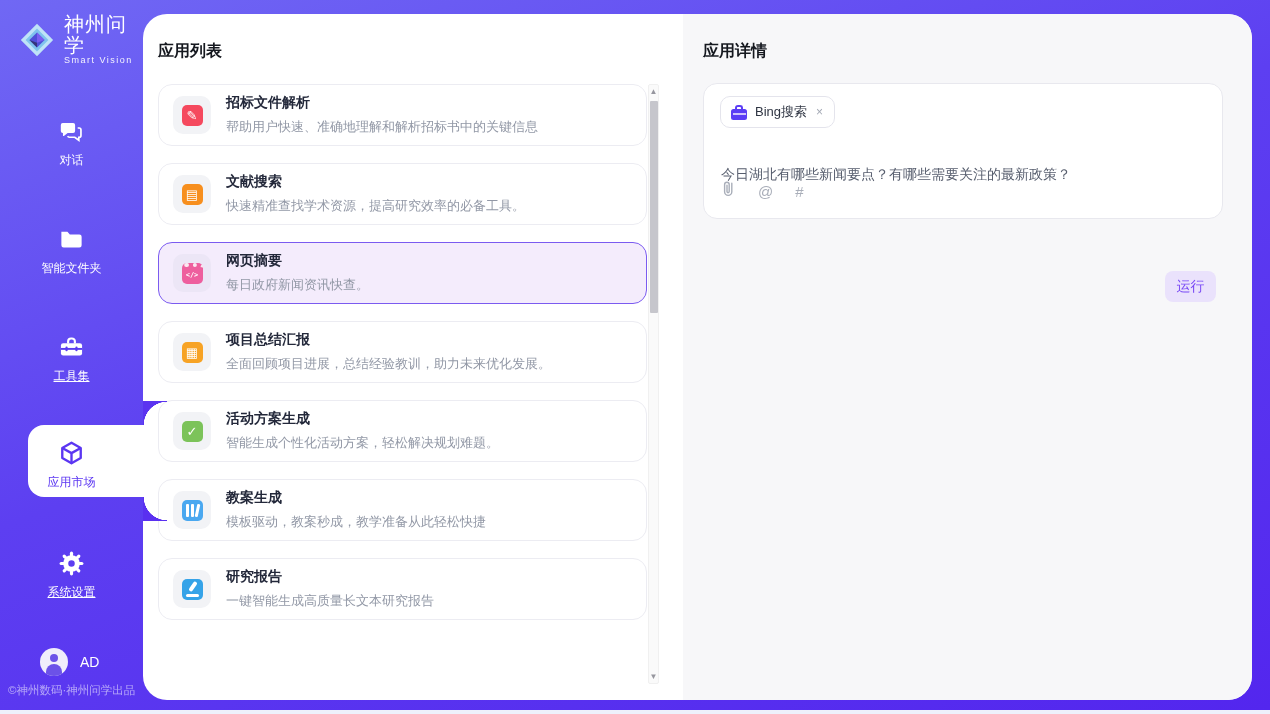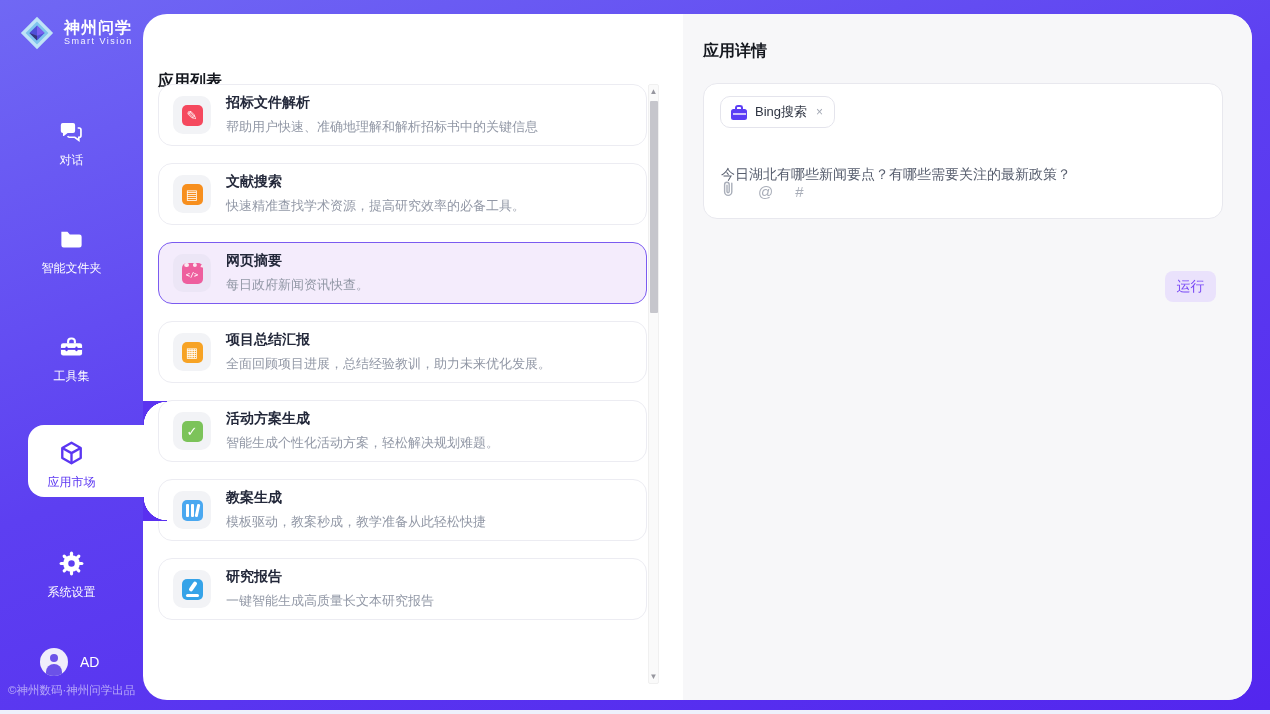--- a/index.html
+++ b/index.html
@@ -6,27 +6,27 @@
   html,body { width:1270px; height:714px; font-family:"Liberation Sans","DejaVu Sans",sans-serif; background:#eef0fb; overflow:hidden; }
 
   .app-shell { position:relative; width:1270px; height:710px;
     background:linear-gradient(160deg,#7068f4 0%, #5d3ff1 45%, #5326ee 100%); }
 
   
   .sidebar { position:absolute; left:0; top:0; width:143px; height:710px; }
   .brand { position:absolute; left:18px; top:14px; display:flex; align-items:center; gap:8px; }
   .brand-logo { width:38px; height:38px; }
   .brand-text { color:#fff; line-height:1.05; }
-  .brand-name { font-size:16px; font-weight:bold; letter-spacing:1px; }
+  .brand-name { font-size:20px; font-weight:normal; letter-spacing:1px; }
   .brand-sub { font-size:9px; letter-spacing:1.5px; opacity:.92; }
 
   .nav-item { position:absolute; left:0; width:143px; height:76px; display:flex; flex-direction:column;
     align-items:center; justify-content:center; color:#fff; cursor:pointer; }
   .nav-item .nav-label { font-size:12px; margin-top:7px; }
-  .nav-item.u .nav-label { }
+  .nav-item.u .nav-label { text-decoration:underline; }
   .nav-icon { width:27px; height:27px; display:flex; align-items:center; justify-content:center; }
 
   .active-pill { position:absolute; left:28px; top:425px; width:115px; height:72px;
     background:#fff; border-radius:16px 0 0 16px; z-index:5; }
   .flare { position:absolute; left:143px; width:24px; height:24px; z-index:6; }
   .flare-top { top:401px; background:radial-gradient(circle 24px at 24px 24px, rgba(0,0,0,0) 23px, #5b33f0 23.5px); }
   .flare-bottom { top:497px; background:radial-gradient(circle 24px at 24px 0px, rgba(0,0,0,0) 23px, #5a30f0 23.5px); }
   .nav-item.active { z-index:7; color:#5b36f2; }
   .nav-item.active .nav-label { }
 
@@ -37,21 +37,21 @@
   .user-initials { color:#fff; font-size:14px; }
   .sidebar-footer { position:absolute; left:8px; top:683px; color:rgba(255,255,255,.55); font-size:11.5px; white-space:nowrap; }
 
   
   .main-card { position:absolute; left:143px; top:14px; width:1109px; height:686px;
     background:#fff; border-radius:24px; overflow:hidden; }
 
   
   .list-panel { position:absolute; left:0; top:0; width:540px; height:100%; }
   .panel-title { font-size:16px; font-weight:bold; color:#15181f; }
-  .list-panel .panel-title { position:absolute; left:15px; top:27px;margin-top:30px; }
+  .list-panel .panel-title { position:absolute; left:15px; top:27px; }
   .list-viewport { position:absolute; left:15px; top:70px; width:490px; height:616px; overflow:hidden; }
 
   .app-item { position:relative; width:489px; height:62px; margin-bottom:17px; background:#fff;
     border:1px solid #ececf2; border-radius:14px; display:flex; align-items:center; padding:0 14px; cursor:pointer; }
   .app-item.selected { background:#f4ecfc; border:1.5px solid #7b5bf0; }
   .app-icon-box { width:38px; height:38px; border-radius:10px; background:#f2f3f6; display:flex;
     align-items:center; justify-content:center; margin-right:15px; flex:0 0 auto; }
   .app-item.selected .app-icon-box { background:#ece6f6; }
   .glyph-box { width:21px; height:21px; border-radius:5px; color:#fff; display:flex; align-items:center;
     justify-content:center; font-size:13px; font-weight:bold; position:relative; }

